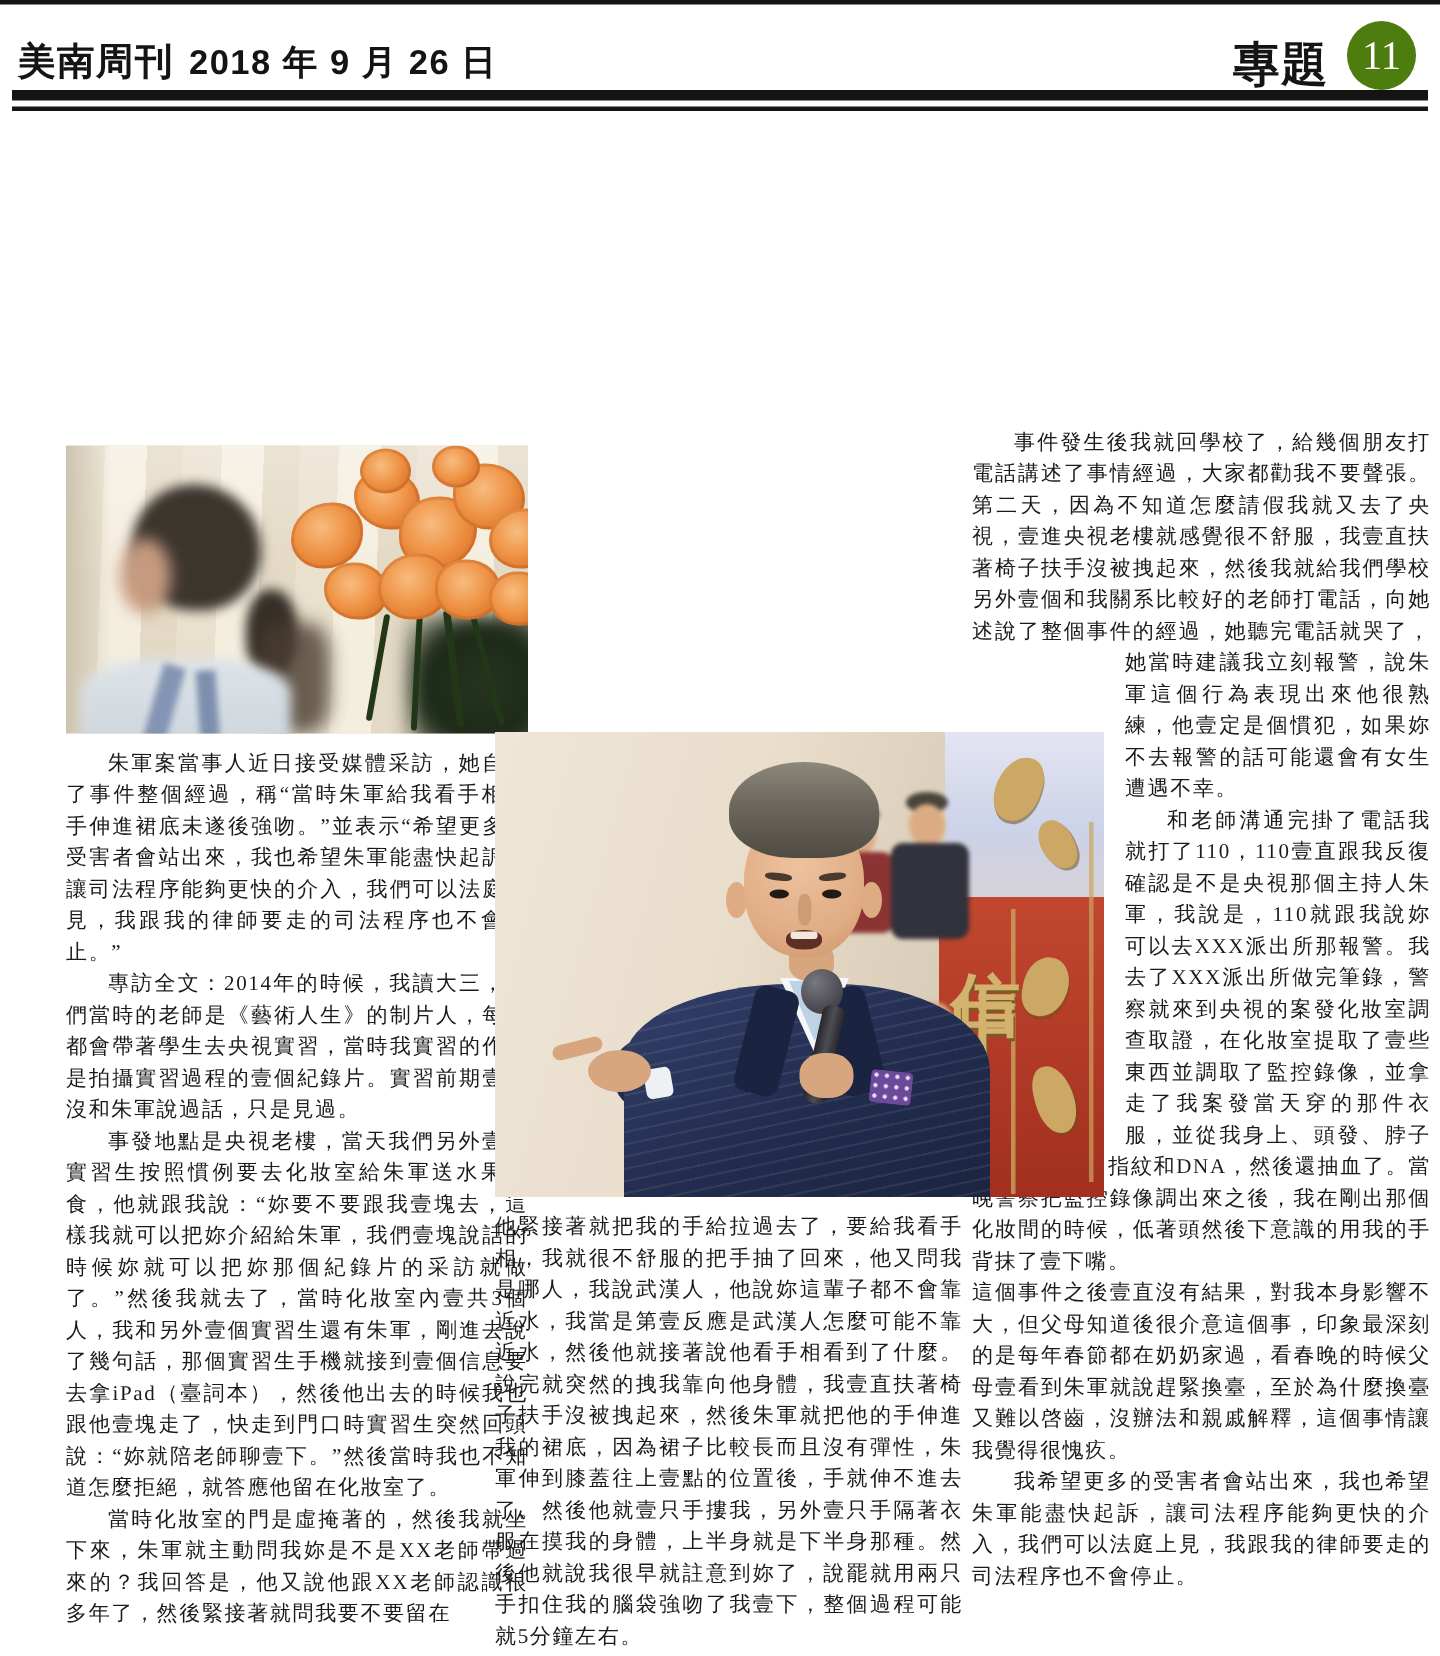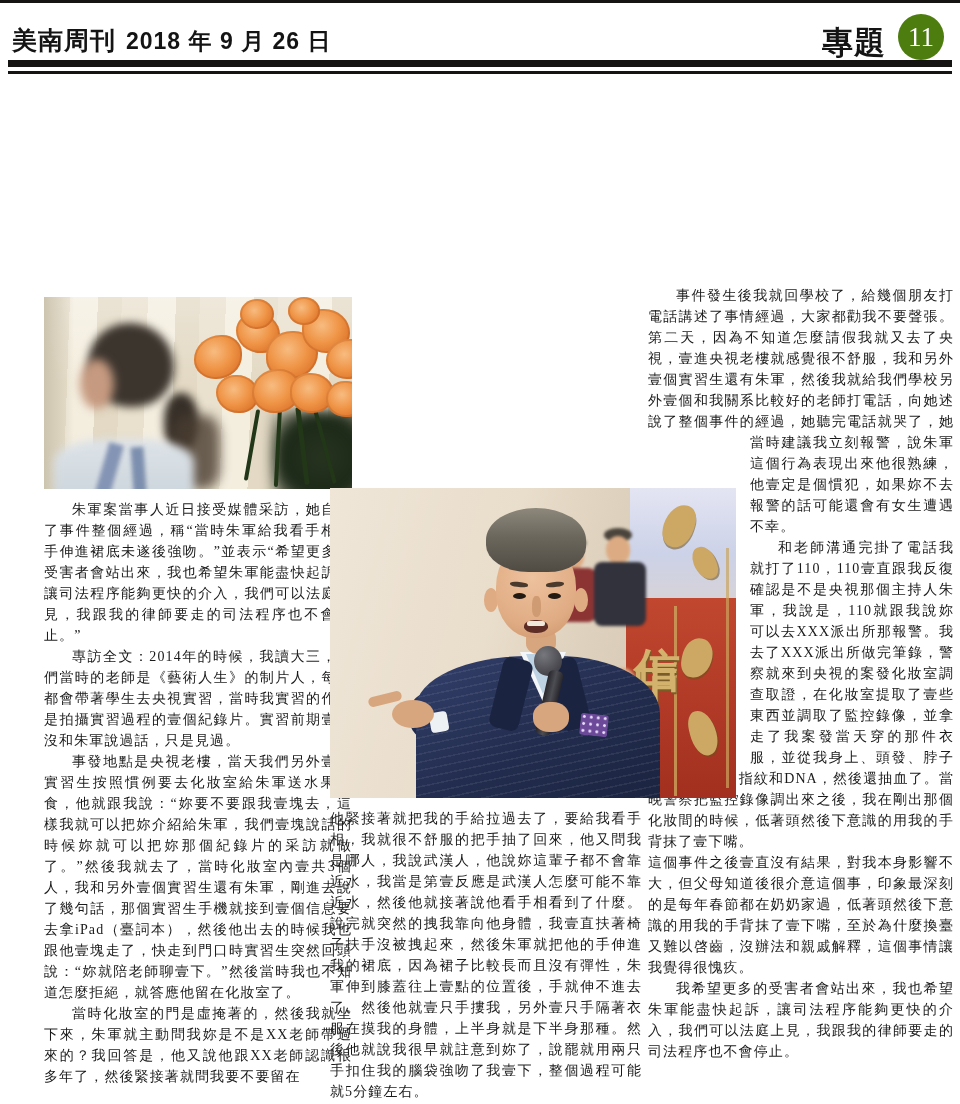--- a/index.html
+++ b/index.html
@@ -185,23 +185,23 @@
     <p class="ind">事發地點是央視老樓，當天我們另外壹個實習生按照慣例要去化妝室給朱軍送水果零食，他就跟我說：“妳要不要跟我壹塊去，這樣我就可以把妳介紹給朱軍，我們壹塊說話的時候妳就可以把妳那個紀錄片的采訪就做了。”然後我就去了，當時化妝室內壹共3個人，我和另外壹個實習生還有朱軍，剛進去說了幾句話，那個實習生手機就接到壹個信息要去拿iPad（臺詞本），然後他出去的時候我也跟他壹塊走了，快走到門口時實習生突然回頭說：“妳就陪老師聊壹下。”然後當時我也不知道怎麼拒絕，就答應他留在化妝室了。</p>
     <p class="ind">當時化妝室的門是虛掩著的，然後我就坐下來，朱軍就主動問我妳是不是XX老師帶過來的？我回答是，他又說他跟XX老師認識很多年了，然後緊接著就問我要不要留在</p>
   </div>
 
 
   <div class="col" id="col2bottom">
     <p>他緊接著就把我的手給拉過去了，要給我看手相，我就很不舒服的把手抽了回來，他又問我是哪人，我說武漢人，他說妳這輩子都不會靠近水，我當是第壹反應是武漢人怎麼可能不靠近水，然後他就接著說他看手相看到了什麼。說完就突然的拽我靠向他身體，我壹直扶著椅子扶手沒被拽起來，然後朱軍就把他的手伸進我的裙底，因為裙子比較長而且沒有彈性，朱軍伸到膝蓋往上壹點的位置後，手就伸不進去了。然後他就壹只手摟我，另外壹只手隔著衣服在摸我的身體，上半身就是下半身那種。然後他就說我很早就註意到妳了，說罷就用兩只手扣住我的腦袋強吻了我壹下，整個過程可能就5分鐘左右。</p>
   </div>
 
   <div class="col" id="col3">
-    <p class="ind"><span>事件發生後我就回學校了，給幾個朋友打電話講述了事情經過，大家都勸我不要聲張。第二天，因為不知道怎麼請假我就又去了央視，壹進央視老樓就感覺很不舒服，我和另外壹個實習生還有朱軍，然後我就給我們學校另外壹個和我關系比較好的老師打電話，向她述說了整個事件的經過，她聽完電</span><span class="wrap-spacer"></span><span>話就哭了，她當時建議我立刻報警，說朱軍這個行為表現出來他很熟練，他壹定是個慣犯，如果妳不去報警的話可能還會有女生遭遇不幸。</span></p>
+    <p class="ind"><span>事件發生後我就回學校了，給幾個朋友打電話講述了事情經過，大家都勸我不要聲張。第二天，因為不知道怎麼請假我就又去了央視，壹進央視老樓就感覺很不舒服，我壹直扶著椅子扶手沒被拽起來，然後我就給我們學校另外壹個和我關系比較好的老師打電話，向她述說了整個事件的經過，她聽完電</span><span class="wrap-spacer"></span><span>話就哭了，她當時建議我立刻報警，說朱軍這個行為表現出來他很熟練，他壹定是個慣犯，如果妳不去報警的話可能還會有女生遭遇不幸。</span></p>
     <p class="ind">和老師溝通完掛了電話我就打了110，110壹直跟我反復確認是不是央視那個主持人朱軍，我說是，110就跟我說妳可以去XXX派出所那報警。我去了XXX派出所做完筆錄，警察就來到央視的案發化妝室調查取證，在化妝室提取了壹些東西並調取了監控錄像，並拿走了我案發當天穿的那件衣服，並從我身上、頭發、脖子等地方提取了指紋和DNA，然後還抽血了。當晚警察把監控錄像調出來之後，我在剛出那個化妝間的時候，低著頭然後下意識的用我的手背抹了壹下嘴。</p>
-    <p>這個事件之後壹直沒有結果，對我本身影響不大，但父母知道後很介意這個事，印象最深刻的是每年春節都在奶奶家過，低著頭然後下意識的用我的手背抹了壹下嘴，至於為什麼換臺又難以啓齒，沒辦法和親戚解釋，這個事情讓我覺得很愧疚。</p>
+    <p>這個事件之後壹直沒有結果，對我本身影響不大，但父母知道後很介意這個事，印象最深刻的是每年春節都在奶奶家過，看春晚的時候父母壹看到朱軍就說趕緊換臺，至於為什麼換臺又難以啓齒，沒辦法和親戚解釋，這個事情讓我覺得很愧疚。</p>
     <p class="ind">我希望更多的受害者會站出來，我也希望朱軍能盡快起訴，讓司法程序能夠更快的介入，我們可以法庭上見，我跟我的律師要走的司法程序也不會停止。</p>
 
   </div>
 
   <div class="photo2">
     <div class="pz-bg"></div>
     <div class="pz-lav"></div>
     <div class="pz-red"></div>
     <div class="pz-red2"></div>
     <div class="pz-goldline1"></div>

